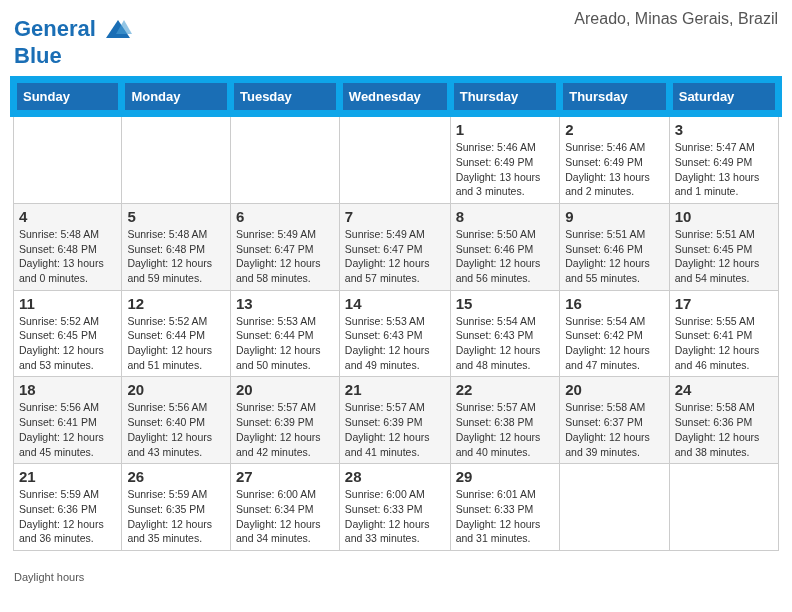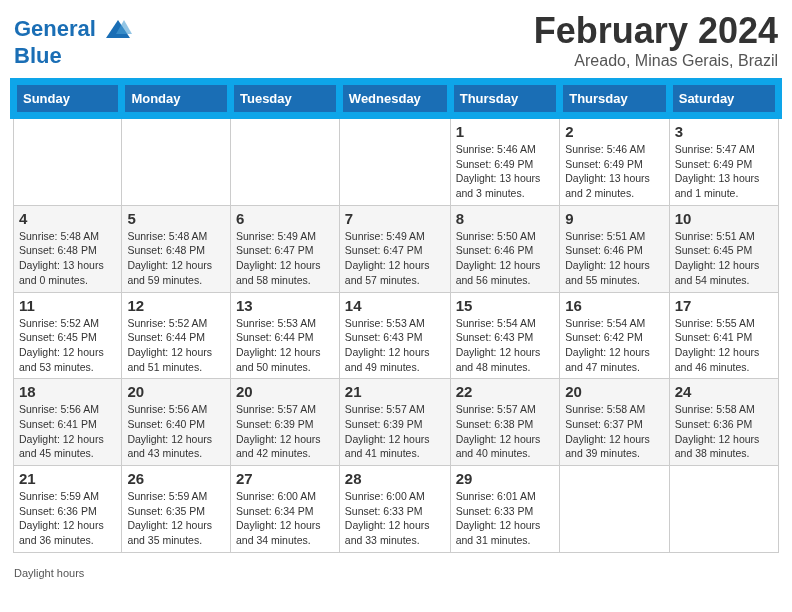--- a/index.html
+++ b/index.html
@@ -75,21 +75,21 @@
     tbody tr:nth-child(even) td {
       background: #f5f5f5;
     }
     tbody tr:nth-child(odd) td {
       background: #ffffff;
     }
     .empty {
       background: #fff !important;
     }
     .footer {
-      margin-top: 14px;
+      margin-top: 20px;
       font-size: 11px;
       color: #555;
       padding-left: 4px;
     }
   </style>
 </head>
 <body>
 
 <div class="header">
   <div class="logo">
@@ -98,21 +98,20 @@
         <span style="color:#1a6eb5;">General</span>
         <svg class="logo-icon" viewBox="0 0 28 28" style="display:inline-block;vertical-align:middle;margin-left:2px;">
           <polygon points="14,4 26,22 2,22" fill="#1a6eb5"></polygon>
           <polygon points="20,4 28,18 12,18" fill="#4a9fd4" opacity="0.6"></polygon>
         </svg>
       </div>
       <div style="font-size:22px;font-weight:bold;color:#1a6eb5;line-height:1.1;">Blue</div>
     </div>
   </div>
   <div class="title-block">
-    <div class="month-title">February 2024</div>
     <div class="location">Areado, Minas Gerais, Brazil</div>
   </div>
 </div>
 
 <table>
   <thead>
     <tr>
     <th>Sunday</th>
         <th>Monday</th>
         <th>Tuesday</th>

